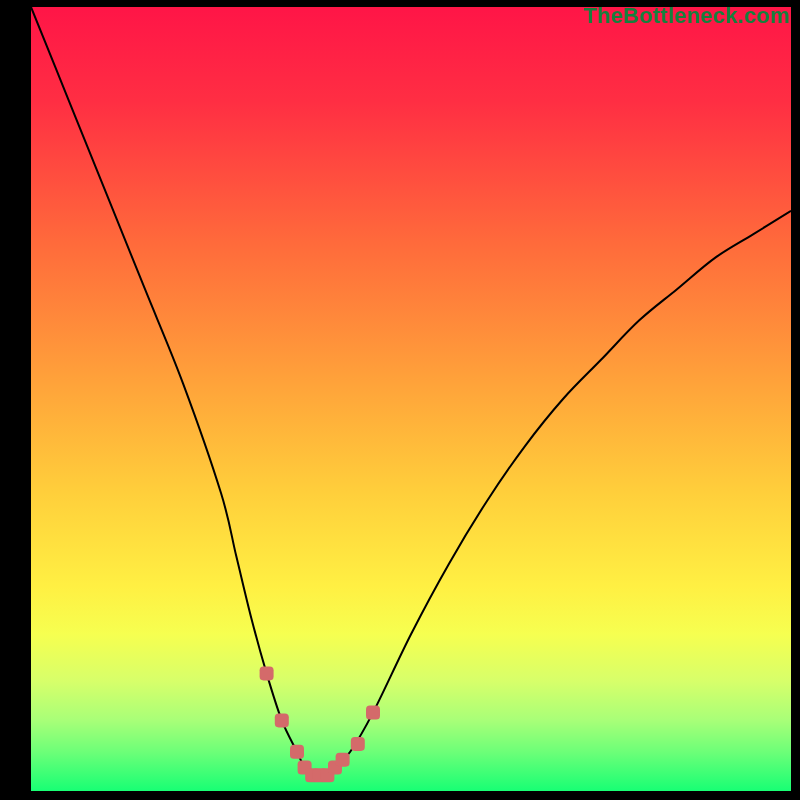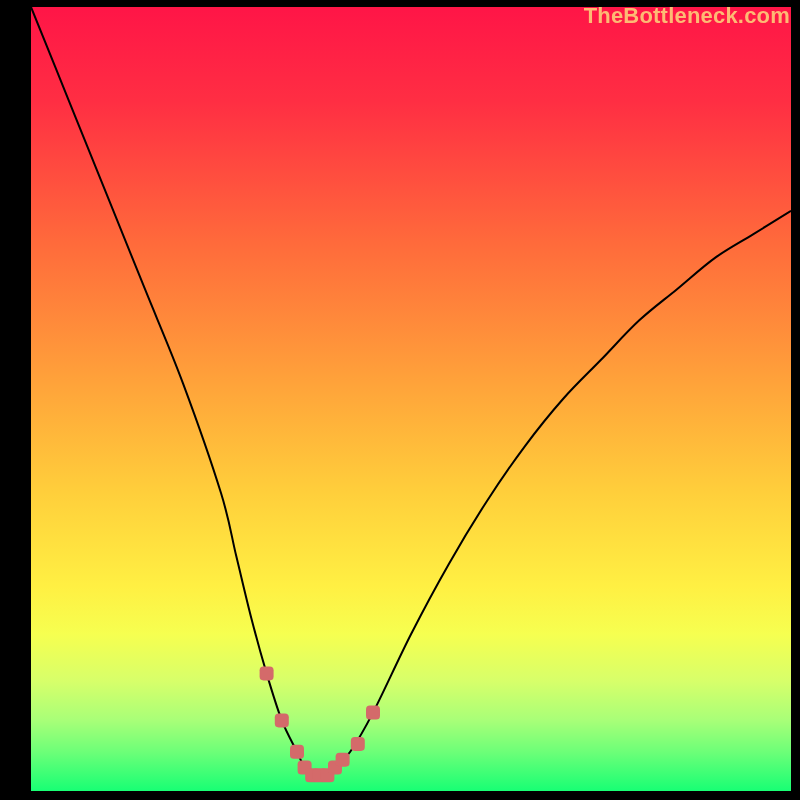--- a/index.html
+++ b/index.html
@@ -1,18 +1,18 @@
 <!DOCTYPE html>
 <html><head>
 <meta charset="utf-8">
 <style>
   html,body{margin:0;padding:0;width:800px;height:800px;background:#000;font-family:Arial,Helvetica,sans-serif;overflow:hidden}
   .plot-stage{position:absolute;left:31px;top:7px;width:760px;height:784px;background:#fff}
   .plot-stage svg{display:block;width:760px;height:784px}
-  .watermark{position:absolute;right:10px;top:3px;font-size:22px;font-weight:600;color:#fdba74;letter-spacing:.2px}
+  .watermark{position:absolute;right:10px;top:3px;font-size:22px;font-weight:600;color:#15803d;letter-spacing:.2px}
 </style>
 </head>
 <body>
 
 <div class="plot-stage">
   <svg viewBox="0 0 760 784">
     <defs>
       <linearGradient id="bgGrad" x1="0" y1="0" x2="0" y2="1">
         <stop offset="0%" stop-color="#ff1547"></stop>
         <stop offset="12%" stop-color="#ff2e43"></stop>

